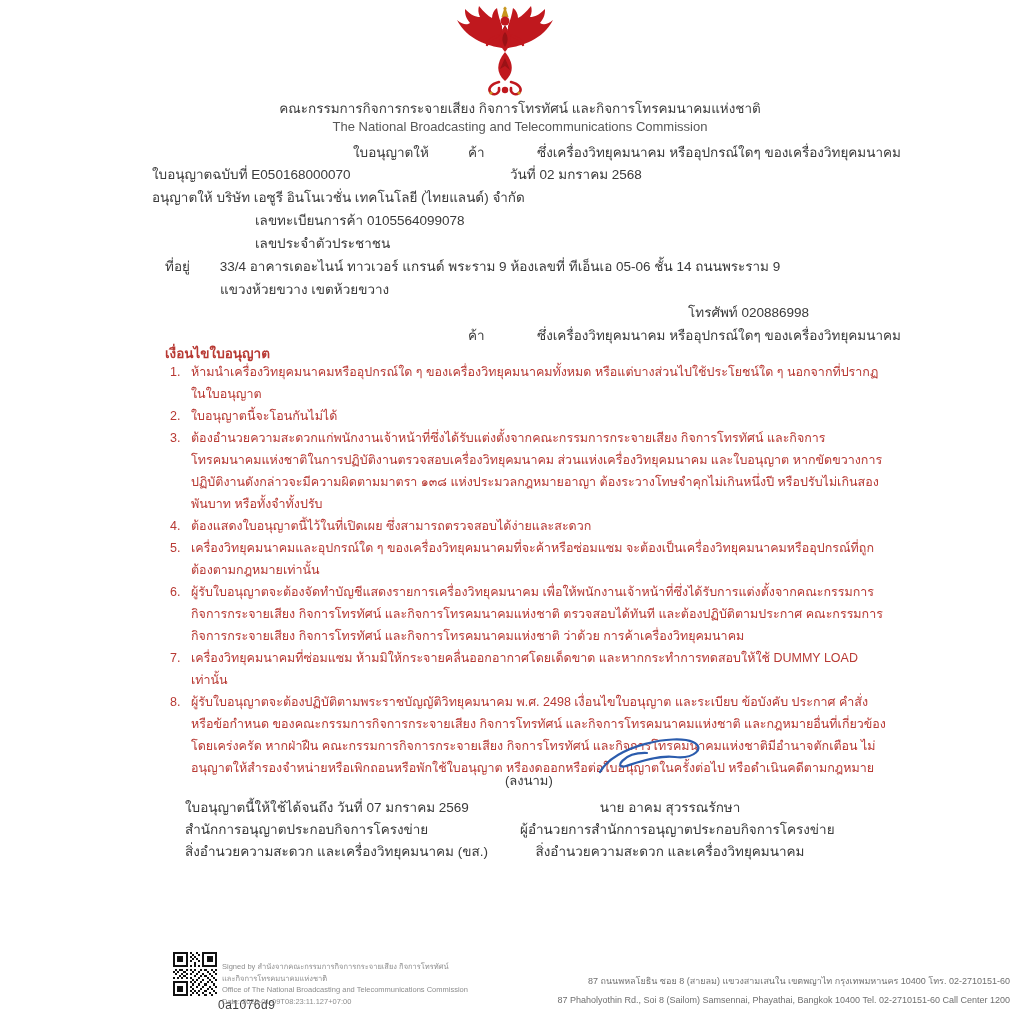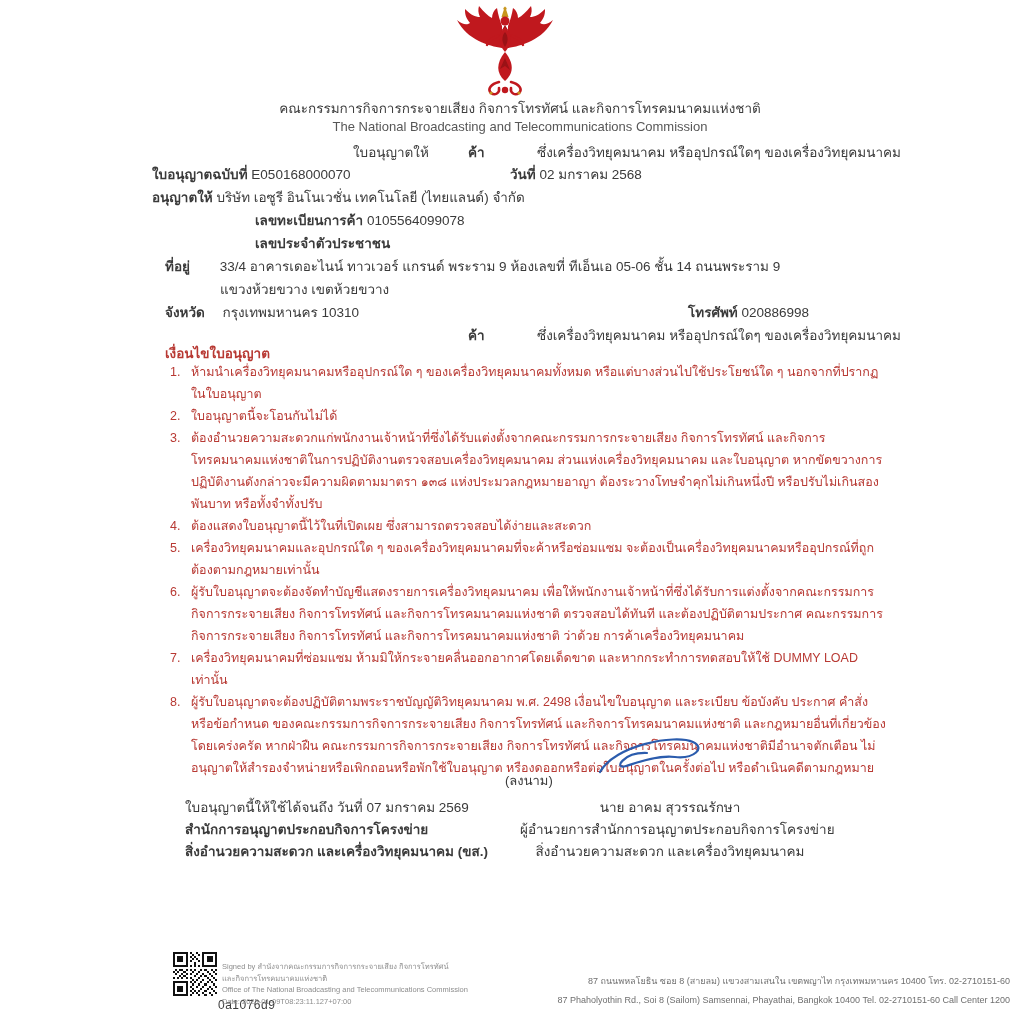--- a/index.html
+++ b/index.html
@@ -3,21 +3,21 @@
 <meta charset="utf-8">
 <style>
   html,body { margin:0; padding:0; }
   body { background:#ffffff; }
   .doc {
     position:relative; width:1024px; height:1024px; background:#ffffff;
     font-family:"Liberation Sans","DejaVu Sans",sans-serif;
     color:#3a3a3a; overflow:hidden;padding-left:28px;
   }
   .abs { position:absolute; white-space:nowrap; }
-  .b { font-weight:bold; }
+  .b { font-weight:normal; }
   .fs { font-size:13.5px; }
   .org-th { left:150px; width:740px; top:97px; text-align:center; font-size:13.5px; color:#3f3f3f; }
   .org-en { left:150px; width:740px; top:119px; text-align:center; font-size:13px; color:#575757; }
   .red { color:#b83933; }
   .cond-title { left:165px; top:342px; font-size:13.5px; font-weight:bold; }
   .cond-list {
     position:absolute; left:170px; top:361px; width:716px;
     margin:0; padding:0; list-style:none;
     font-size:12.5px; line-height:22px; color:#b83933;
     counter-reset: cnd;
@@ -99,24 +99,20 @@
   </div>
 
   <div class="abs fs b" style="left:255px; top:232px;">เลขประจำตัวประชาชน</div>
 
   <div class="abs fs" style="left:165px; top:255px;">
     <span class="b" style="margin-right:26px;">ที่อยู่</span>
     <span>33/4  อาคารเดอะไนน์ ทาวเวอร์ แกรนด์ พระราม  9  ห้องเลขที่ ทีเอ็นเอ 05-06 ชั้น 14 ถนนพระราม 9</span>
   </div>
   <div class="abs fs" style="left:220px; top:278px;">แขวงห้วยขวาง เขตห้วยขวาง</div>
 
-  <div class="abs fs" style="left:165px; top:301px;">
-    <span class="b" style="margin-right:14px;">จังหวัด</span>
-    <span>กรุงเทพมหานคร 10310</span>
-  </div>
   <div class="abs fs" style="left:688px; top:301px;">
     <span class="b">โทรศัพท์</span>
     <span>020886998</span>
   </div>
 
   <div class="abs fs b" style="left:468px; top:324px;">ค้า</div>
   <div class="abs fs" style="left:537px; top:324px;">ซึ่งเครื่องวิทยุคมนาคม หรืออุปกรณ์ใดๆ ของเครื่องวิทยุคมนาคม</div>
 
   <div class="abs cond-title red">เงื่อนไขใบอนุญาต</div>
   <ol class="cond-list">

